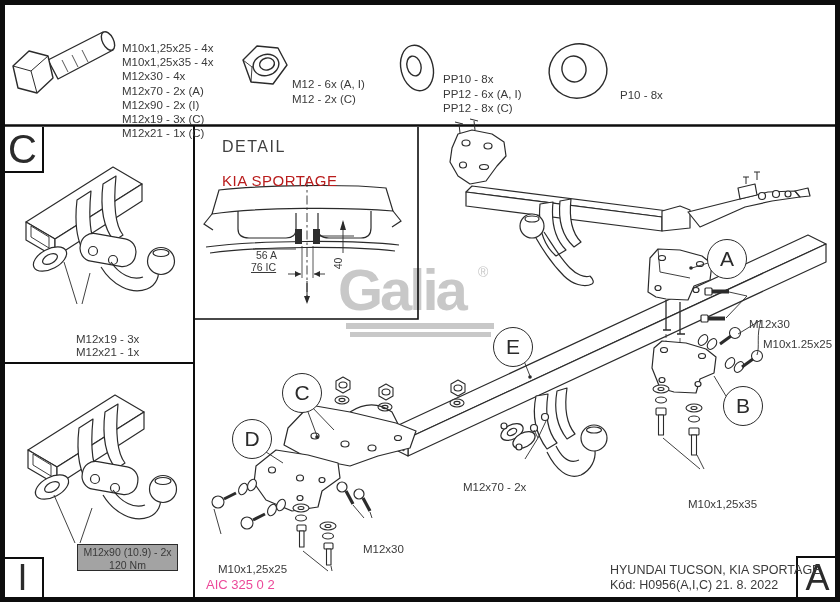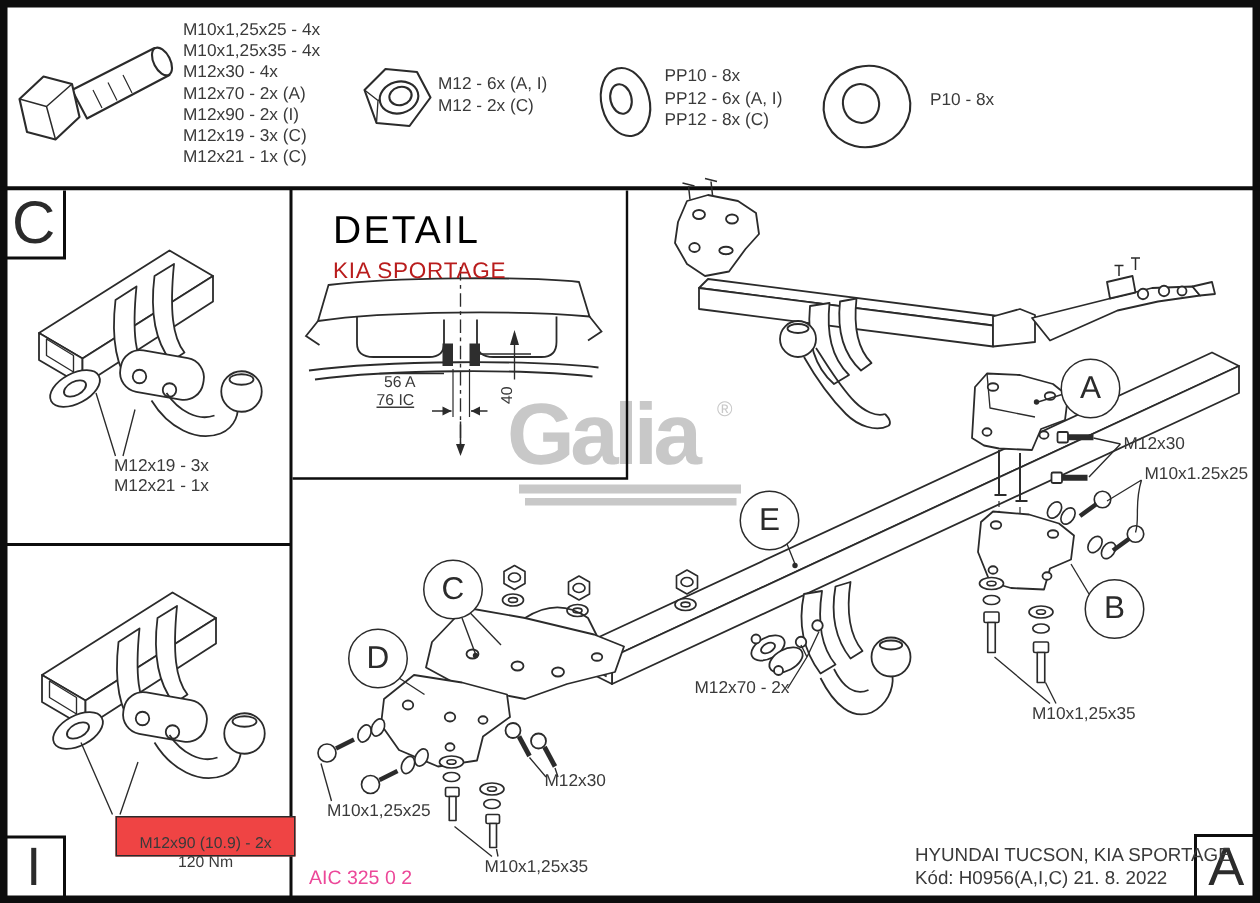--- a/index.html
+++ b/index.html
@@ -1,33 +1,33 @@
 <!DOCTYPE html>
 <html><head>
 <meta charset="utf-8">
 <style>
   html,body{margin:0;padding:0;background:#e8e8e8;}
   .sheet{position:relative;width:840px;height:602px;background:#fff;overflow:hidden;
          font-family:"Liberation Sans",sans-serif;}
   .abs{position:absolute;}
-  .lbl{position:absolute;font:11.5px/13.5px "Liberation Sans",sans-serif;color:#3a3a3a;white-space:nowrap;}
+  .lbl{position:absolute;font:11.5px/13.5px "Liberation Sans",sans-serif;color:#3a3a3a;white-space:nowrap;margin-top:28px;}
   .stack div{white-space:nowrap;}
   .dim{position:absolute;font:10.5px/11px "Liberation Sans",sans-serif;color:#3a3a3a;white-space:nowrap;}
   .secletter{position:absolute;color:#2b2b2b;font-family:"Liberation Sans",sans-serif;
              display:flex;align-items:center;justify-content:center;}
   .balloon{position:absolute;width:40px;height:40px;border:1.4px solid #2b2b2b;border-radius:50%;
            background:#fff;display:flex;align-items:center;justify-content:center;
            font:21px "Liberation Sans",sans-serif;color:#2b2b2b;box-sizing:border-box;}
   .logo{position:absolute;left:338px;top:260px;font:bold 58px/60px "Liberation Sans",sans-serif;
         letter-spacing:-3px;color:#c8c8c8;}
   .logoreg{position:absolute;left:478px;top:264px;font:14px "Liberation Sans",sans-serif;color:#c8c8c8;}
   .logobar{position:absolute;background:#c8c8c8;}
-  .torquebox{position:absolute;left:77px;top:544px;width:120px;height:27px;border:1.4px solid #2b2b2b;
-             background:#ef4444;text-align:center;font:10.5px/12.5px "Liberation Sans",sans-serif;color:#3a3a3a;
-             box-sizing:border-box;padding-top:11px;}
+  .torquebox{position:absolute;left:77px;top:544px;width:101px;height:27px;border:1.4px solid #2b2b2b;
+             background:#a3a3a3;text-align:center;font:10.5px/12.5px "Liberation Sans",sans-serif;color:#3a3a3a;
+             box-sizing:border-box;padding-top:1px;}
   .titleblock{position:absolute;left:610px;top:563px;font:12.5px/14.5px "Liberation Sans",sans-serif;color:#3a3a3a;}
   .titleblock div{white-space:nowrap;}
   .v40{transform:rotate(-90deg);transform-origin:center;}
 </style>
 </head>
 <body>
 
 <div class="sheet">
 
   <div class="logo">Galia</div>
@@ -308,21 +308,21 @@
     <div>PP10 - 8x</div>
     <div>PP12 - 6x (A, I)</div>
     <div>PP12 - 8x (C)</div>
   </div>
   <div class="lbl" style="left:620px;top:61px;">P10 - 8x</div>
 
   <div class="secletter" style="left:2px;top:127px;width:41px;height:45px;font-size:40px;">C</div>
   <div class="secletter" style="left:2px;top:559px;width:41px;height:38px;font-size:36px;">I</div>
   <div class="secletter" style="left:797px;top:558px;width:41px;height:40px;font-size:36px;">A</div>
 
-  <div class="abs" style="left:222px;top:138px;font-size:26px;letter-spacing:1.5px;color:#000000;">DETAIL</div>
+  <div class="abs" style="left:222px;top:138px;font-size:16px;letter-spacing:1.5px;color:#404040;">DETAIL</div>
   <div class="abs" style="left:222px;top:172px;font-size:15px;letter-spacing:0.5px;color:#b91c1c;">KIA SPORTAGE</div>
   <div class="dim" style="left:256px;top:250px;">56 A</div>
   <div class="dim" style="left:251px;top:262px;text-decoration:underline;">76 IC</div>
   <div class="dim v40" style="left:333px;top:258px;">40</div>
 
   <div class="lbl" style="left:76px;top:305px;text-align:right;">M12x19 - 3x</div>
   <div class="lbl" style="left:76px;top:318px;">M12x21 - 1x</div>
 
   <div class="torquebox">
     <div>M12x90 (10.9) - 2x</div>

